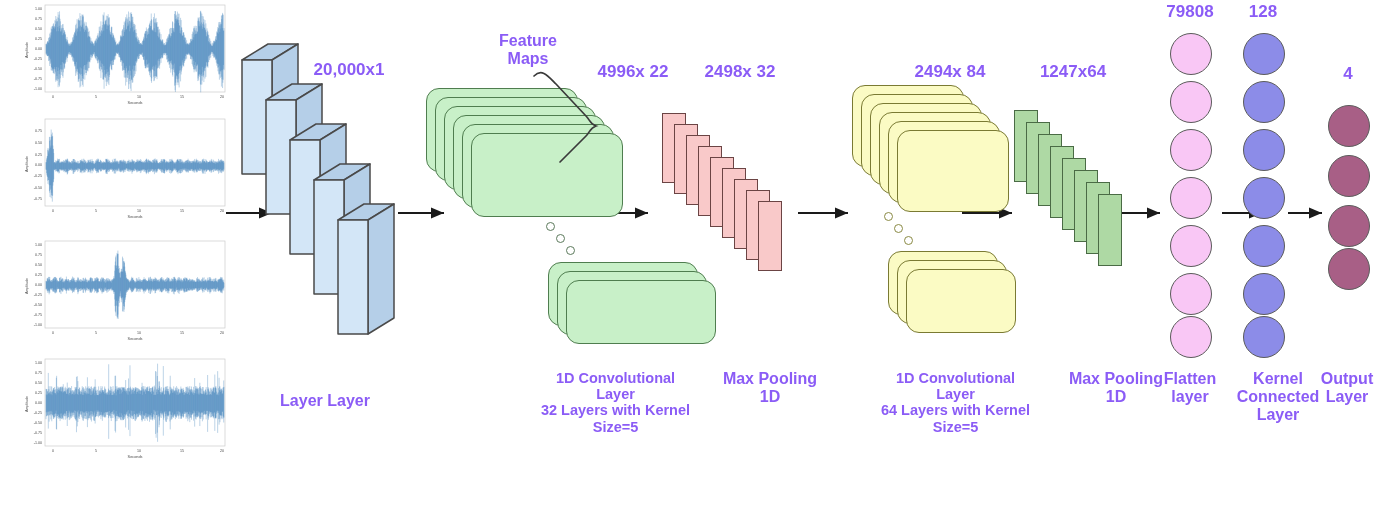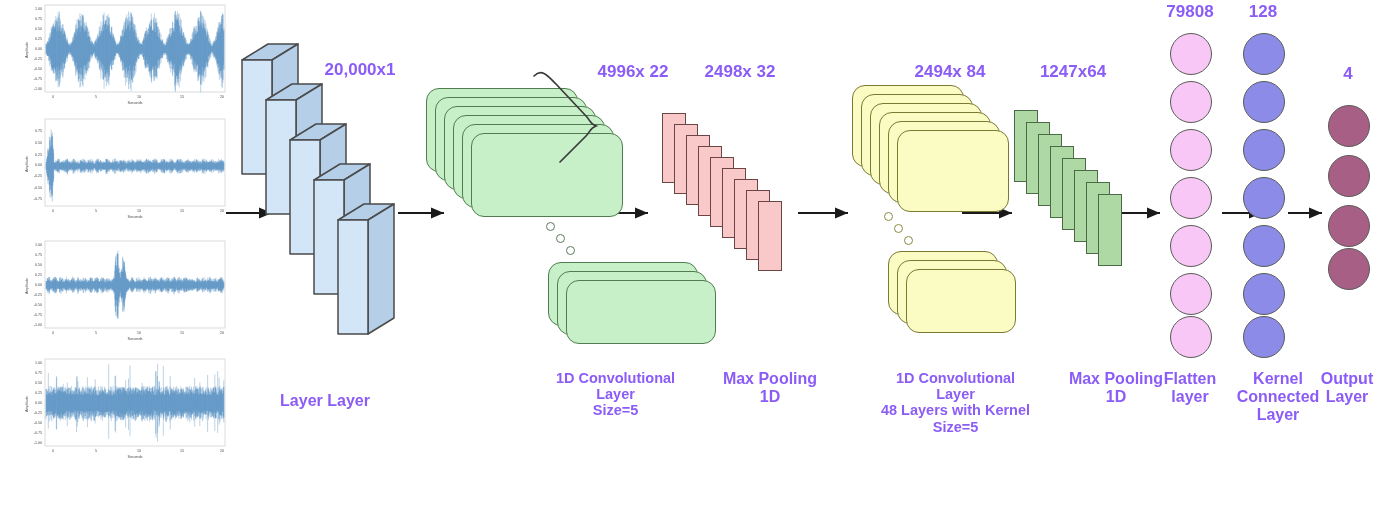--- a/index.html
+++ b/index.html
@@ -197,21 +197,21 @@
         <polygon points="74,150 104,150 104,264 74,264" fill="#d3e6f7"></polygon>
       </g>
       <g>
         <polygon points="98,190 124,174 154,174 128,190" fill="#b5cfe8"></polygon>
         <polygon points="154,174 154,288 128,304 128,190" fill="#b5cfe8"></polygon>
         <polygon points="98,190 128,190 128,304 98,304" fill="#d3e6f7"></polygon>
       </g>
     </g>
   </svg>
 
-  <div class="lbl dim" style="left:300px;top:60px;width:120px;">20,000x1</div>
+  <div class="lbl dim" style="left:289px;top:60px;width:120px;">20,000x1</div>
   <div class="lbl cap" style="left:250px;top:392px;width:150px;">Layer Layer</div>
 
   <div>
     <div class="fm green" style="left:426px;top:88px;width:150px;height:82px;"></div>
     <div class="fm green" style="left:435px;top:97px;width:150px;height:82px;"></div>
     <div class="fm green" style="left:444px;top:106px;width:150px;height:82px;"></div>
     <div class="fm green" style="left:453px;top:115px;width:150px;height:82px;"></div>
     <div class="fm green" style="left:462px;top:124px;width:150px;height:82px;"></div>
     <div class="fm green" style="left:471px;top:133px;width:150px;height:82px;"></div>
   </div>
@@ -223,25 +223,30 @@
   <div>
     <div class="fm green" style="left:548px;top:262px;width:148px;height:62px;"></div>
     <div class="fm green" style="left:557px;top:271px;width:148px;height:62px;"></div>
     <div class="fm green" style="left:566px;top:280px;width:148px;height:62px;"></div>
   </div>
 
   <svg class="abs" style="left:530px;top:58px;width:150px;height:110px;">
     <path d="M4,18 C12,10 18,18 26,26 L56,58 C60,62 60,66 66,68 C60,70 60,74 56,78 L30,104" fill="none" stroke="#3a3a3a" stroke-width="1.7" stroke-linecap="round"></path>
   </svg>
 
+  <div class="lbl cap" style="left:478px;top:32px;width:100px;">
+    <div>Feature</div>
+    <div>Maps</div>
+  </div>
   <div class="lbl dim" style="left:578px;top:62px;width:110px;">4996x 22</div>
 
   <div class="lbl capsm" style="left:508px;top:370px;width:215px;">
     <div>1D Convolutional</div>
     <div>Layer</div>
+    <div>32 Layers with Kernel</div>
     <div>Size=5</div>
   </div>
 
   <div>
     <div class="slab pink" style="left:662px;top:113px;width:22px;height:68px;"></div>
     <div class="slab pink" style="left:674px;top:124px;width:22px;height:68px;"></div>
     <div class="slab pink" style="left:686px;top:135px;width:22px;height:68px;"></div>
     <div class="slab pink" style="left:698px;top:146px;width:22px;height:68px;"></div>
     <div class="slab pink" style="left:710px;top:157px;width:22px;height:68px;"></div>
     <div class="slab pink" style="left:722px;top:168px;width:22px;height:68px;"></div>
@@ -272,21 +277,21 @@
   <div>
     <div class="fm yellow" style="left:888px;top:251px;width:108px;height:62px;"></div>
     <div class="fm yellow" style="left:897px;top:260px;width:108px;height:62px;"></div>
     <div class="fm yellow" style="left:906px;top:269px;width:108px;height:62px;"></div>
   </div>
 
   <div class="lbl dim" style="left:890px;top:62px;width:120px;">2494x 84</div>
   <div class="lbl capsm" style="left:848px;top:370px;width:215px;">
     <div>1D Convolutional</div>
     <div>Layer</div>
-    <div>48 Layers with Kernel</div>
+    <div>64 Layers with Kernel</div>
     <div>Size=5</div>
   </div>
 
   <div>
     <div class="slab mgreen" style="left:1014px;top:110px;width:22px;height:70px;"></div>
     <div class="slab mgreen" style="left:1026px;top:122px;width:22px;height:70px;"></div>
     <div class="slab mgreen" style="left:1038px;top:134px;width:22px;height:70px;"></div>
     <div class="slab mgreen" style="left:1050px;top:146px;width:22px;height:70px;"></div>
     <div class="slab mgreen" style="left:1062px;top:158px;width:22px;height:70px;"></div>
     <div class="slab mgreen" style="left:1074px;top:170px;width:22px;height:70px;"></div>

